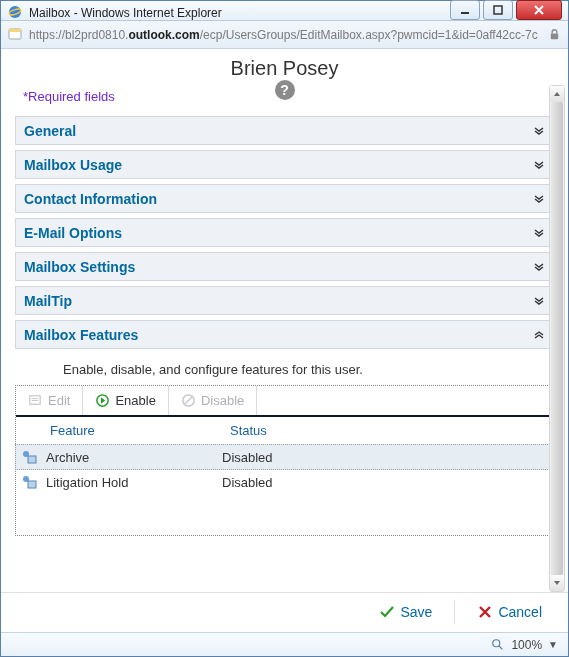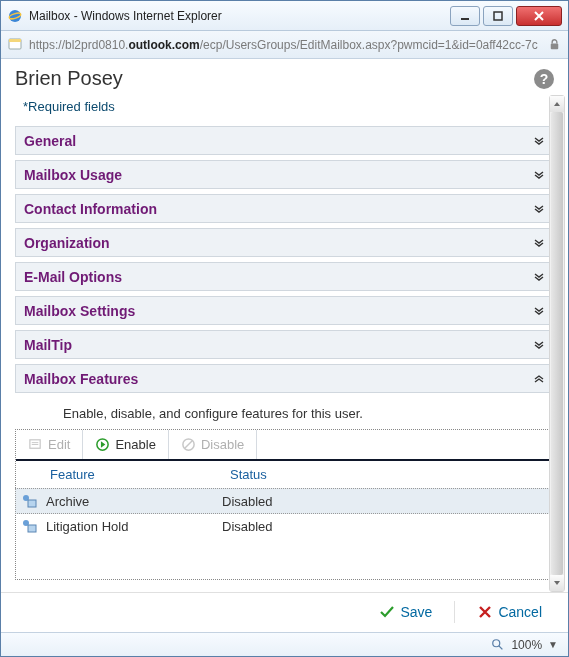--- a/index.html
+++ b/index.html
@@ -13,25 +13,25 @@
 }
 .window {
   width: 100%;
   height: 100%;
   border: 1px solid #5a7fa8;
   background: #fff;
   display: flex;
   flex-direction: column;
 }
 .titlebar {
-  height: 30px;
+  height: 20px;
   background: linear-gradient(#f7fbff, #e6eff8);
   border-bottom: 1px solid #b8c9db;
   display: flex;
-  align-items: center;
+  align-items: flex-end;
   padding: 0 6px 0 6px;
 }
 .titlebar .ie-icon { width: 16px; height: 16px; margin-right: 6px; }
 .titlebar .title { flex: 1; font-size: 12px; color: #222; }
 .winbtns { display: flex; gap: 0; }
 .winbtn {
   width: 30px;
   height: 20px;
   border: 1px solid #8aa3bf;
   border-radius: 3px;
@@ -68,20 +68,21 @@
   flex: 1;
   display: flex;
   flex-direction: column;
   overflow: hidden;
   position: relative;
 }
 .header {
   display: flex;
   align-items: center;
   padding: 8px 14px 6px 14px;
+  flex-direction: column;
 }
 .header h1 {
   font-size: 20px;
   font-weight: 400;
   color: #333;
   flex: 1;
 }
 .help-icon {
   width: 20px; height: 20px;
   border-radius: 50%;
@@ -124,35 +125,35 @@
 .scroll-fake .up-arrow { top: 0; }
 .scroll-fake .dn-arrow { bottom: 0; }
 .scroll-fake .track-thumb {
   position: absolute;
   top: 16px; bottom: 16px;
   left: 1px; right: 1px;
   background: linear-gradient(90deg,#e7e7e7,#c7c7c7);
   border-radius: 2px;
 }
 
-.req { padding: 4px 6px 12px 8px; color: #0c4a6e; font-size: 13px; }
+.req { padding: 4px 6px 12px 8px; color: #6d28d9; font-size: 13px; }
 
 .section {
   border: 1px solid #d0d7de;
   background: #eef2f6;
   height: 29px;
   display: flex;
   align-items: center;
   padding: 0 8px;
   margin-bottom: 5px;
   cursor: pointer;
 }
 .section .label {
   flex: 1;
-  color: #701a75;
+  color: #0369a1;
   font-weight: 600;
   font-size: 14px;
 }
 .chev { color: #444; }
 
 .features-body { padding: 6px 0 8px 0; }
 .features-intro { font-size: 13px; color: #333; padding: 2px 4px 8px 4px; margin-left: 44px; }
 
 .feature-box {
   border: 1px dotted #888;
@@ -302,26 +303,20 @@
           </svg>
       </div>
       <div class="section">
         <span class="label">Mailbox Usage</span>
         <svg class="chev" width="12" height="12" viewBox="0 0 12 12">
             <path d="M2 3 L6 6 L10 3 M2 6 L6 9 L10 6" fill="none" stroke="#333" stroke-width="1.4"></path>
           </svg>
       </div>
       <div class="section">
         <span class="label">Contact Information</span>
-        <svg class="chev" width="12" height="12" viewBox="0 0 12 12">
-            <path d="M2 3 L6 6 L10 3 M2 6 L6 9 L10 6" fill="none" stroke="#333" stroke-width="1.4"></path>
-          </svg>
-      </div>
-      <div class="section">
-        <span class="label">Organization</span>
         <svg class="chev" width="12" height="12" viewBox="0 0 12 12">
             <path d="M2 3 L6 6 L10 3 M2 6 L6 9 L10 6" fill="none" stroke="#333" stroke-width="1.4"></path>
           </svg>
       </div>
       <div class="section">
         <span class="label">E-Mail Options</span>
         <svg class="chev" width="12" height="12" viewBox="0 0 12 12">
             <path d="M2 3 L6 6 L10 3 M2 6 L6 9 L10 6" fill="none" stroke="#333" stroke-width="1.4"></path>
           </svg>
       </div>

